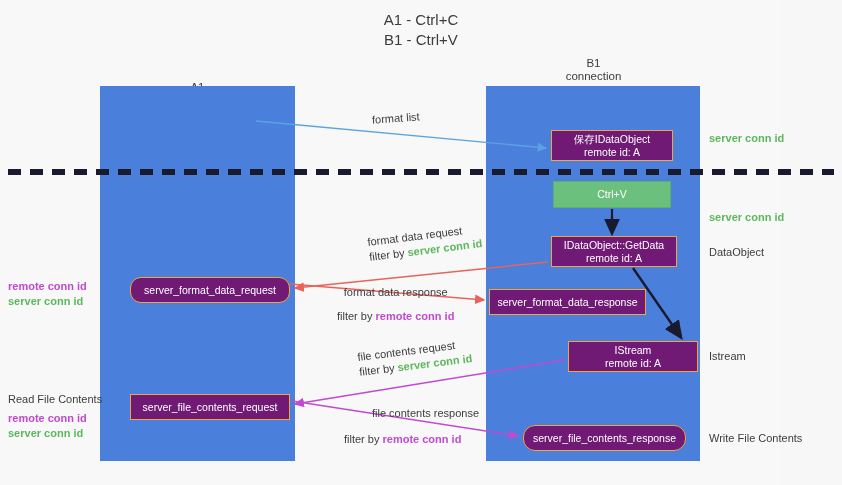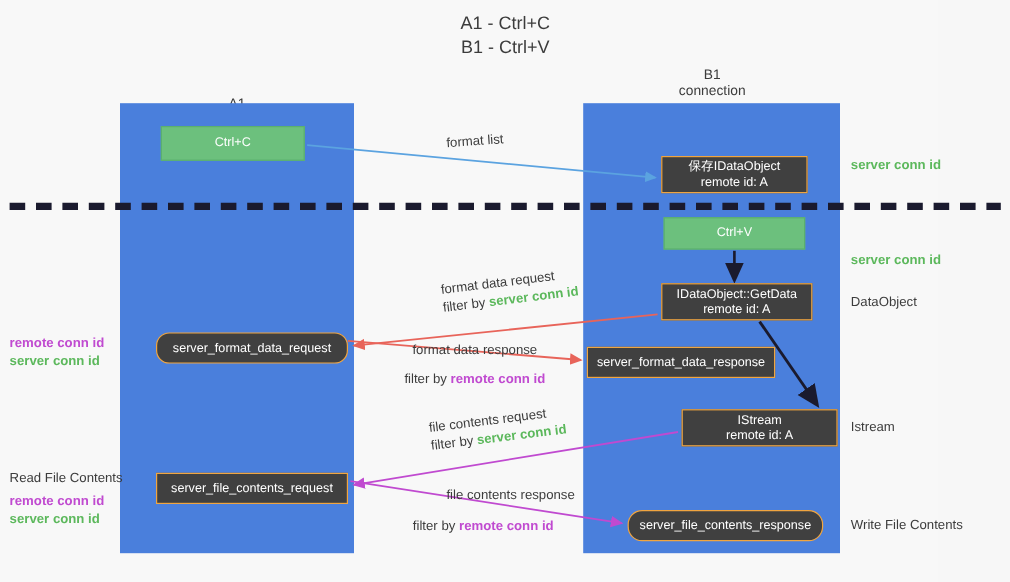--- a/index.html
+++ b/index.html
@@ -44,21 +44,21 @@
     flex-direction: column;
     align-items: center;
     justify-content: center;
     color: #ffffff;
     font-size: 10.5px;
     line-height: 13px;
     text-align: center;
     white-space: pre-line;
   }
   .node.green { background: #6cc07d; border: 1px solid #5bb06d; }
-  .node.orange { background: #404040; border: 1px solid #f0a540; }
+  .node.orange { background: #701a75; border: 1px solid #f0a540; }
 
   #node-ctrlc   { left: 134px; top: 105px; width: 120px; height: 29px; }
   #node-idataobj{ left: 551px; top: 130px; width: 122px; height: 31px; }
   #node-ctrlv   { left: 553px; top: 181px; width: 118px; height: 27px; }
   #node-getdata { left: 551px; top: 236px; width: 126px; height: 31px; }
   #node-fdreq   { left: 130px; top: 277px; width: 160px; height: 26px; border-radius: 11px; }
   #node-fdresp  { left: 489px; top: 289px; width: 157px; height: 26px; }
   #node-istream { left: 568px; top: 341px; width: 130px; height: 31px; }
   #node-fcreq   { left: 130px; top: 394px; width: 160px; height: 26px; }
   #node-fcresp  { left: 523px; top: 425px; width: 163px; height: 26px; border-radius: 12px; }
@@ -147,21 +147,20 @@
 
     <line x1="548" y1="262" x2="295" y2="288" stroke="#e8645a" stroke-width="1.5" marker-end="url(#ah-red)"></line>
 
     <line x1="290" y1="284" x2="484" y2="300" stroke="#e8645a" stroke-width="1.5" marker-end="url(#ah-red)"></line>
 
     <line x1="565" y1="360" x2="295" y2="404" stroke="#c04ad0" stroke-width="1.5" marker-end="url(#ah-mag)"></line>
 
     <line x1="292" y1="401" x2="518" y2="436" stroke="#c04ad0" stroke-width="1.5" marker-end="url(#ah-mag)"></line>
   </svg>
 
-  <div class="node green" id="node-ctrlc">Ctrl+C</div>
   <div class="node orange" id="node-idataobj">保存IDataObject
 remote id: A</div>
   <div class="node green" id="node-ctrlv">Ctrl+V</div>
   <div class="node orange" id="node-getdata">IDataObject::GetData
 remote id: A</div>
   <div class="node orange" id="node-fdreq">server_format_data_request</div>
   <div class="node orange" id="node-fdresp">server_format_data_response</div>
   <div class="node orange" id="node-istream">IStream
 remote id: A</div>
   <div class="node orange" id="node-fcreq">server_file_contents_request</div>

